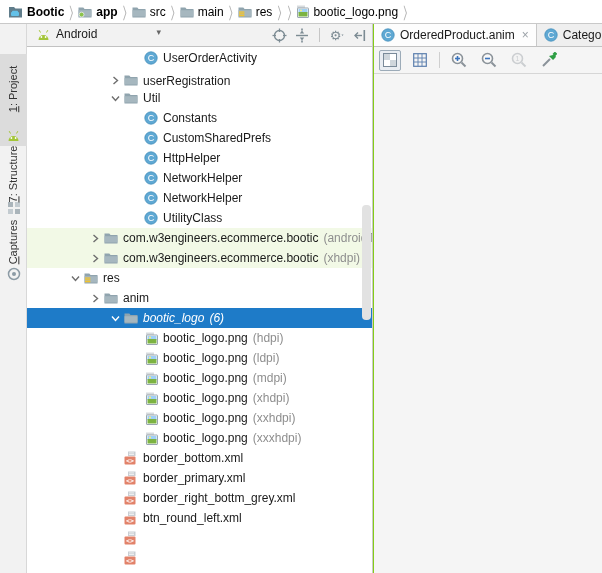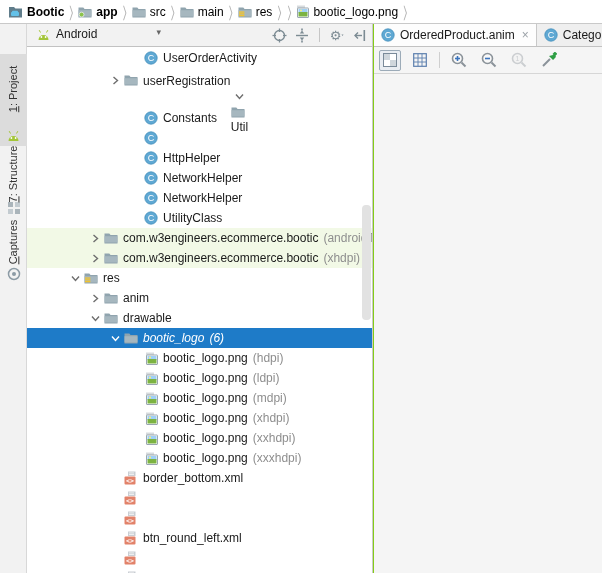--- a/index.html
+++ b/index.html
@@ -263,21 +263,21 @@
             </svg>
           </span>
           <span class="row-icon">
             <svg width="14" height="12" viewBox="0 0 14 12">
               <path d="M0.5 1.5 h4.8 l1.3 1.6 H13.5 v8.4 H0.5 z" fill="#90a4ae"></path>
               <path d="M0.5 4.2 h13 v6.3 H0.5 z" fill="#a6b7bf"></path>
             </svg>
           </span>
           <span class="tlabel">userRegistration</span>
         </div>
-        <div class="trow" style="padding-left: 80px; flex-direction: column;">
+        <div class="trow" style="padding-left: 80px;">
           <span class="chevron-box">
             <svg class="chev" width="9" height="9" viewBox="0 0 9 9">
               <path d="M1 2.5 L4.5 6.5 L8 2.5" fill="none" stroke="#6e6e6e" stroke-width="1.4"></path>
             </svg>
           </span>
           <span class="row-icon">
             <svg width="14" height="12" viewBox="0 0 14 12">
               <path d="M0.5 1.5 h4.8 l1.3 1.6 H13.5 v8.4 H0.5 z" fill="#90a4ae"></path>
               <path d="M0.5 4.2 h13 v6.3 H0.5 z" fill="#a6b7bf"></path>
             </svg>
@@ -295,20 +295,21 @@
           <span class="tlabel">Constants</span>
         </div>
         <div class="trow" style="padding-left: 100px;">
           <span class="chevron-box"></span>
           <span class="row-icon">
             <svg width="14" height="14" viewBox="0 0 14 14">
               <circle cx="7" cy="7" r="6.2" fill="#5fa8d3" stroke="#4691bd" stroke-width="0.8"></circle>
               <text x="7" y="10.2" font-size="9" font-family="Liberation Sans, sans-serif" fill="#ffffff" text-anchor="middle">C</text>
             </svg>
           </span>
+          <span class="tlabel">CustomSharedPrefs</span>
         </div>
         <div class="trow" style="padding-left: 100px;">
           <span class="chevron-box"></span>
           <span class="row-icon">
             <svg width="14" height="14" viewBox="0 0 14 14">
               <circle cx="7" cy="7" r="6.2" fill="#5fa8d3" stroke="#4691bd" stroke-width="0.8"></circle>
               <text x="7" y="10.2" font-size="9" font-family="Liberation Sans, sans-serif" fill="#ffffff" text-anchor="middle">C</text>
             </svg>
           </span>
           <span class="tlabel">HttpHelper</span>
@@ -397,34 +398,20 @@
             </svg>
           </span>
           <span class="row-icon">
             <svg width="14" height="12" viewBox="0 0 14 12">
               <path d="M0.5 1.5 h4.8 l1.3 1.6 H13.5 v8.4 H0.5 z" fill="#90a4ae"></path>
               <path d="M0.5 4.2 h13 v6.3 H0.5 z" fill="#a6b7bf"></path>
             </svg>
           </span>
           <span class="tlabel">anim</span>
         </div>
-        <div class="trow" style="padding-left: 60px;">
-          <span class="chevron-box">
-            <svg class="chev" width="9" height="9" viewBox="0 0 9 9">
-              <path d="M1 2.5 L4.5 6.5 L8 2.5" fill="none" stroke="#6e6e6e" stroke-width="1.4"></path>
-            </svg>
-          </span>
-          <span class="row-icon">
-            <svg width="14" height="12" viewBox="0 0 14 12">
-              <path d="M0.5 1.5 h4.8 l1.3 1.6 H13.5 v8.4 H0.5 z" fill="#90a4ae"></path>
-              <path d="M0.5 4.2 h13 v6.3 H0.5 z" fill="#a6b7bf"></path>
-            </svg>
-          </span>
-          <span class="tlabel">drawable</span>
-        </div>
         <div class="trow selected" style="padding-left: 80px;">
           <span class="chevron-box">
             <svg class="chev" width="9" height="9" viewBox="0 0 9 9">
               <path d="M1 2.5 L4.5 6.5 L8 2.5" fill="none" stroke="#6e6e6e" stroke-width="1.4"></path>
             </svg>
           </span>
           <span class="row-icon">
             <svg width="14" height="12" viewBox="0 0 14 12">
               <path d="M0.5 1.5 h4.8 l1.3 1.6 H13.5 v8.4 H0.5 z" fill="#90a4ae"></path>
               <path d="M0.5 4.2 h13 v6.3 H0.5 z" fill="#a6b7bf"></path>
@@ -534,32 +521,34 @@
           <span class="chevron-box"></span>
           <span class="row-icon">
             <svg width="14" height="14" viewBox="0 0 14 14">
               <rect x="4" y="0.5" width="7.5" height="4.5" fill="#c9ced3"></rect>
               <rect x="5" y="1.5" width="5" height="0.9" fill="#f2f2f2"></rect>
               <rect x="5" y="3" width="5" height="0.9" fill="#f2f2f2"></rect>
               <rect x="0.5" y="5.5" width="11" height="8" rx="1" fill="#e2826a"></rect>
               <text x="6" y="11.6" font-size="6.5" font-weight="bold" font-family="DejaVu Sans Mono, monospace" fill="#ffffff" text-anchor="middle">&lt;&gt;</text>
             </svg>
           </span>
+          <span class="tlabel">border_primary.xml</span>
         </div>
         <div class="trow" style="padding-left: 80px;">
           <span class="chevron-box"></span>
           <span class="row-icon">
             <svg width="14" height="14" viewBox="0 0 14 14">
               <rect x="4" y="0.5" width="7.5" height="4.5" fill="#c9ced3"></rect>
               <rect x="5" y="1.5" width="5" height="0.9" fill="#f2f2f2"></rect>
               <rect x="5" y="3" width="5" height="0.9" fill="#f2f2f2"></rect>
               <rect x="0.5" y="5.5" width="11" height="8" rx="1" fill="#e2826a"></rect>
               <text x="6" y="11.6" font-size="6.5" font-weight="bold" font-family="DejaVu Sans Mono, monospace" fill="#ffffff" text-anchor="middle">&lt;&gt;</text>
             </svg>
           </span>
+          <span class="tlabel">border_right_bottm_grey.xml</span>
         </div>
         <div class="trow" style="padding-left: 80px;">
           <span class="chevron-box"></span>
           <span class="row-icon">
             <svg width="14" height="14" viewBox="0 0 14 14">
               <rect x="4" y="0.5" width="7.5" height="4.5" fill="#c9ced3"></rect>
               <rect x="5" y="1.5" width="5" height="0.9" fill="#f2f2f2"></rect>
               <rect x="5" y="3" width="5" height="0.9" fill="#f2f2f2"></rect>
               <rect x="0.5" y="5.5" width="11" height="8" rx="1" fill="#e2826a"></rect>
               <text x="6" y="11.6" font-size="6.5" font-weight="bold" font-family="DejaVu Sans Mono, monospace" fill="#ffffff" text-anchor="middle">&lt;&gt;</text>

